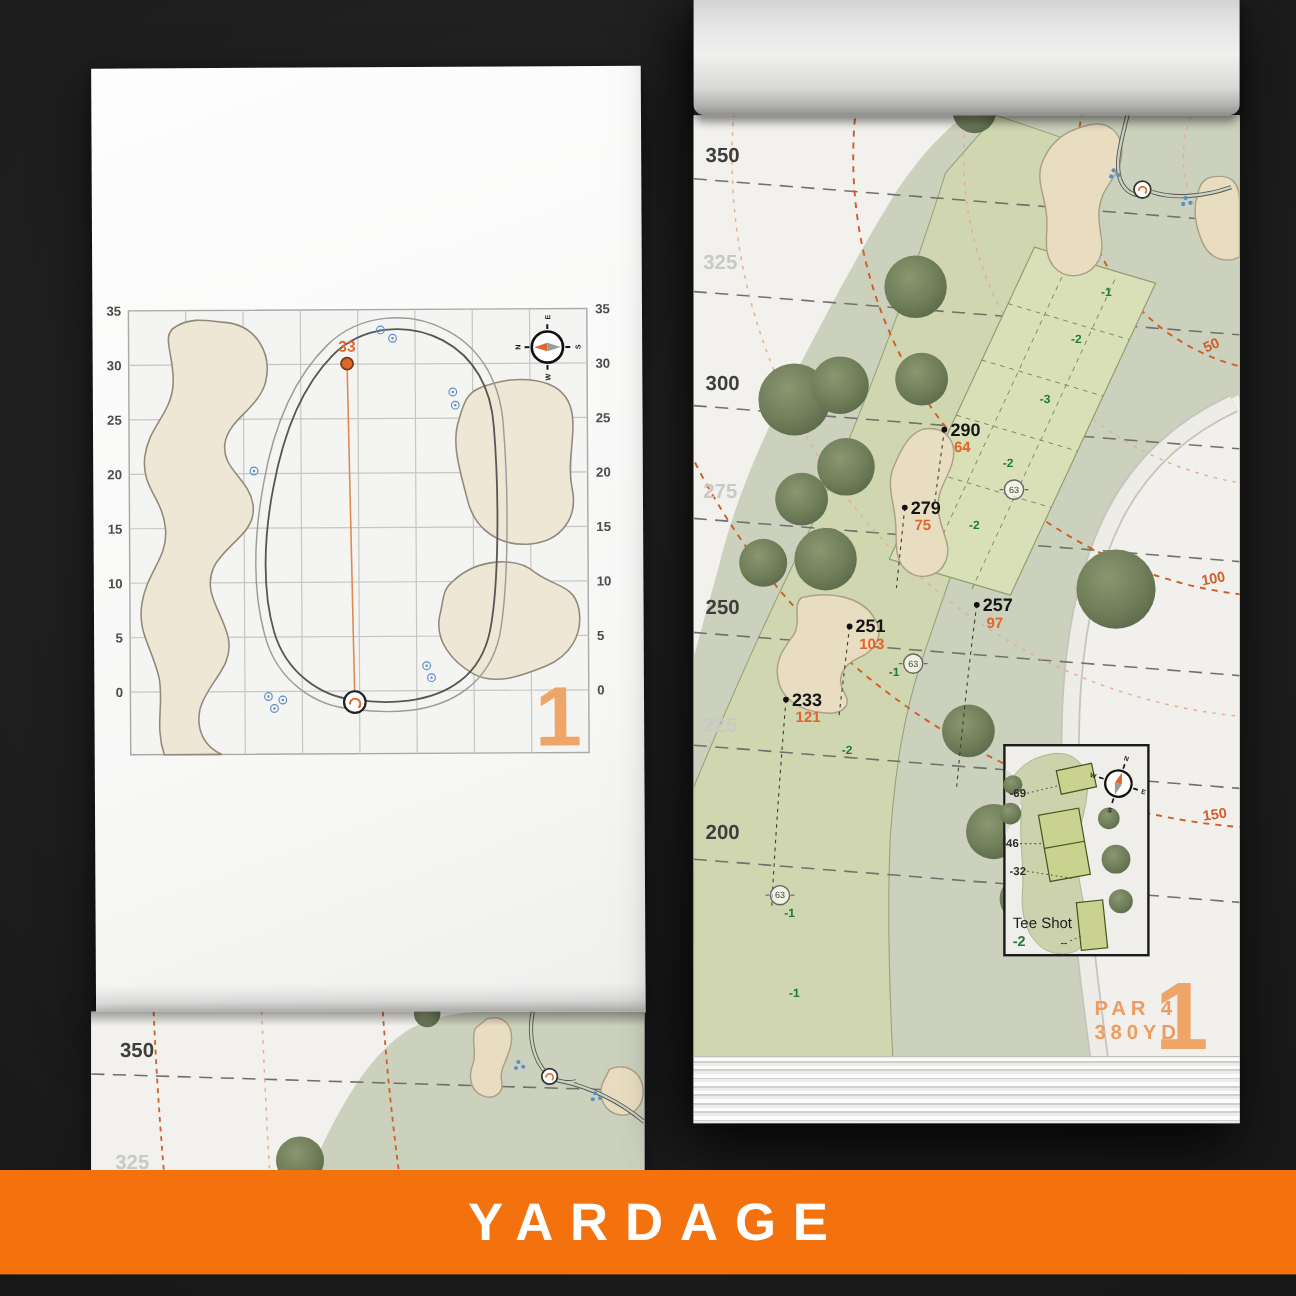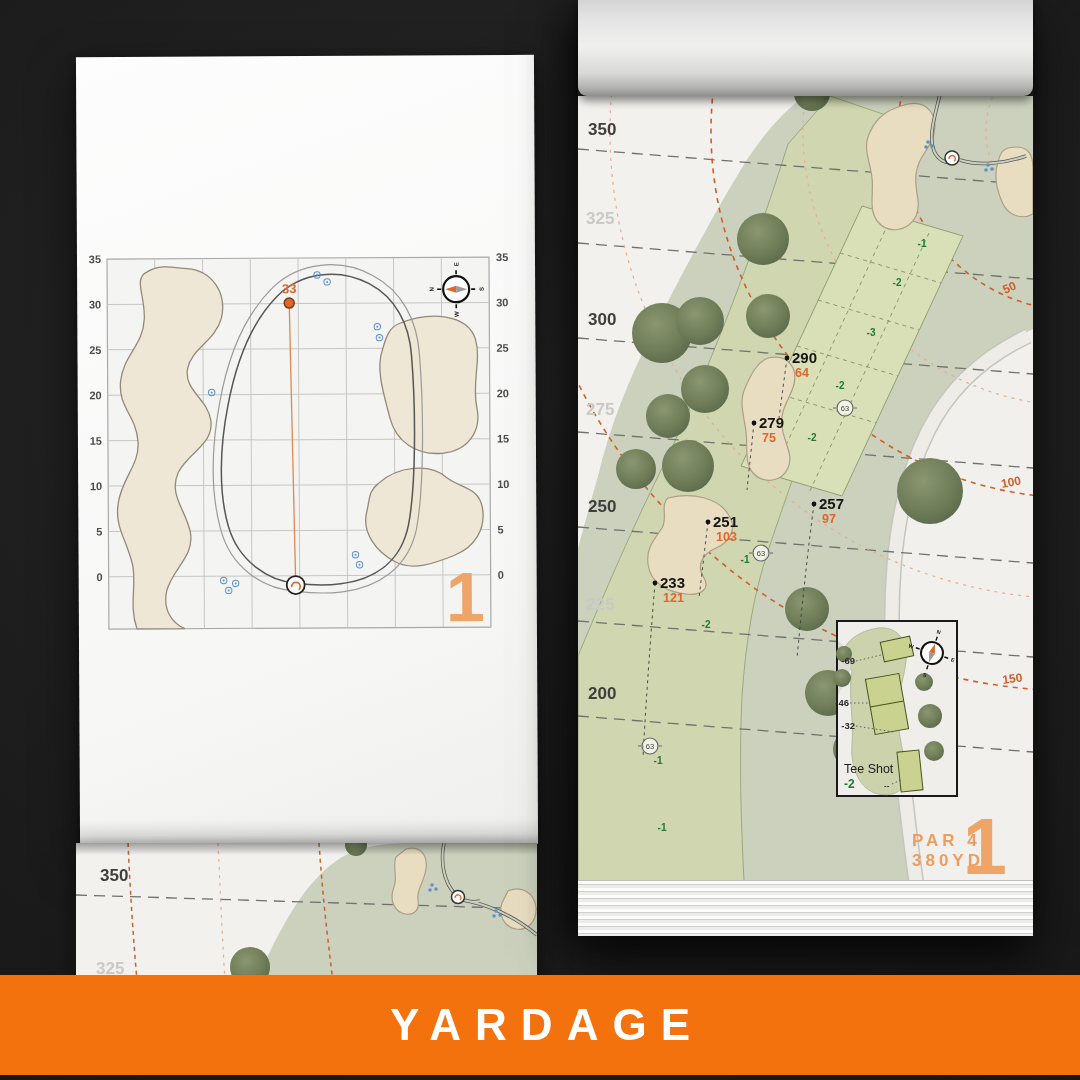--- a/index.html
+++ b/index.html
@@ -39,21 +39,21 @@
   }
   .page-right{
     position:relative;width:100%;height:840px;background:#f2f1ee;z-index:2;
   }
   .page-edges{
     position:absolute;left:0;bottom:0;width:100%;height:55px;
     background:repeating-linear-gradient(180deg,#fcfcfc 0 3px,#cfcfcc 3px 4.5px,#ececea 4.5px 7px);
     border-top:1px solid #bdbdba;
   }
   .banner{
-    position:absolute;left:0;top:975px;width:1080px;height:100px;background:#F4720E;z-index:10;
+    position:absolute;left:0;top:975px;width:1080px;height:87px;background:#F4720E;z-index:10;
     display:flex;align-items:center;justify-content:center;
   }
   .banner-label{
     color:#ffffff;font-size:44px;font-weight:bold;letter-spacing:14px;text-indent:14px;
   }
   svg text{font-family:"Liberation Sans", sans-serif;}
   .axis-lbl{fill:#4c4c4a;font-size:11px;font-weight:bold;}
   .dist-dark{fill:#3e3e3c;font-size:17px;font-weight:bold;}
   .dist-muted{fill:#c9c9c5;font-size:17px;font-weight:bold;}
   .carry{fill:#151515;font-size:15px;font-weight:bold;}

